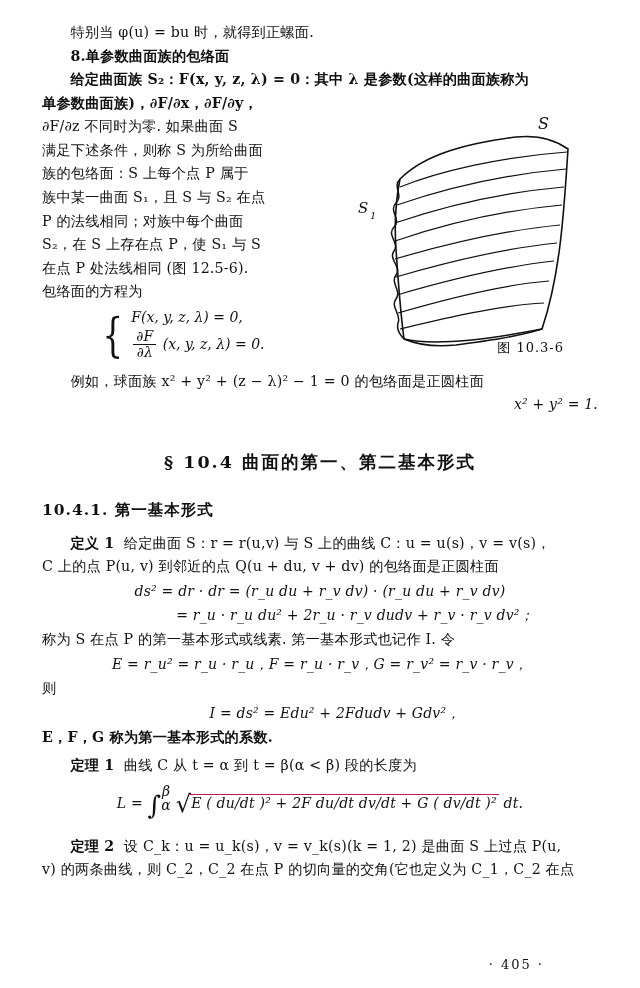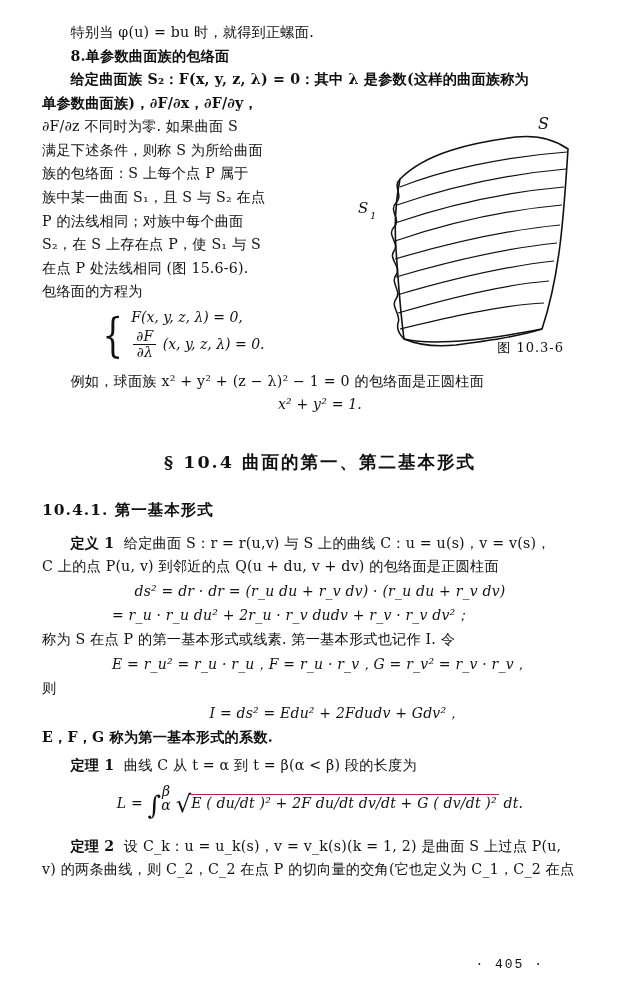--- a/index.html
+++ b/index.html
@@ -28,21 +28,21 @@
     width: 556px;
   }
   p {
     margin: 0 0 2px 0;
     font-size: 14.2px;
     line-height: 1.52;
     letter-spacing: 0.2px;
   }
   .ind { text-indent: 2em; }
   .b { font-weight: bold; }
-  .center { text-align: center; }
+  .center { text-align: right; }
   .math {
     font-family: "DejaVu Serif", serif;
     font-style: italic;
     font-size: 14px;
   }
   .small { font-size: 11px; }
 
   
   .wrap-block {
     position: relative;
@@ -107,41 +107,41 @@
     margin: 0 0 12px 0;
     letter-spacing: 1px;
   }
   .eq {
     text-align: center;
     font-size: 14px;
     margin: 3px 0;
     white-space: nowrap;
   }
   .eq-r {
+    text-align: center;
     font-size: 14px;
     margin: 3px 0 3px 70px;
     white-space: nowrap;
   }
   .bigint {
     font-size: 26px;
     vertical-align: -6px;
     font-family: "DejaVu Serif", serif;
   }
   .radical {
     border-top: 1px solid #be185d;
     padding: 0 2px 0 2px;
     margin-left: -2px;
   }
   .pagenum {
     position: absolute;
     right: 40px;
     bottom: 16px;
     font-size: 13px;
     letter-spacing: 2px;
-    font-family: Liberation Mono, monospace;
   }
 </style>
 </head>
 <body>
 
 <div class="page">
   <div class="col">
 
     <p class="ind"><span>特别当 φ(u) = bu 时，就得到正螺面.</span></p>
 
@@ -183,21 +183,21 @@
 
       <div class="wrap-text">
         <p class="ind" style="width:548px;font-weight:bold;"><span>给定曲面族 S₂：F(x, y, z, λ) = 0：其中 λ 是参数(这样的曲面族称为</span></p>
         <p><span class="b">单参数曲面族)，∂F/∂x，∂F/∂y，</span></p>
         <p><span>∂F/∂z 不同时为零.  如果曲面 S</span></p>
         <p><span>满足下述条件，则称 S 为所给曲面</span></p>
         <p><span>族的包络面：S 上每个点 P 属于</span></p>
         <p><span>族中某一曲面 S₁，且 S 与 S₂ 在点</span></p>
         <p><span>P 的法线相同；对族中每个曲面</span></p>
         <p><span>S₂，在 S 上存在点 P，使 S₁ 与 S</span></p>
-        <p><span>在点 P 处法线相同 (图 15.6-6).</span></p>
+        <p><span>在点 P 处法线相同 (图 12.5-6).</span></p>
         <p><span>包络面的方程为</span></p>
 
         <div class="sys">
           <div class="brace">{</div>
           <div class="sys-rows">
             <div class="math">F(x, y, z, λ) = 0,</div>
             <div>
               <span class="frac">
                 <span class="num math">∂F</span>
                 <span class="den math">∂λ</span>

